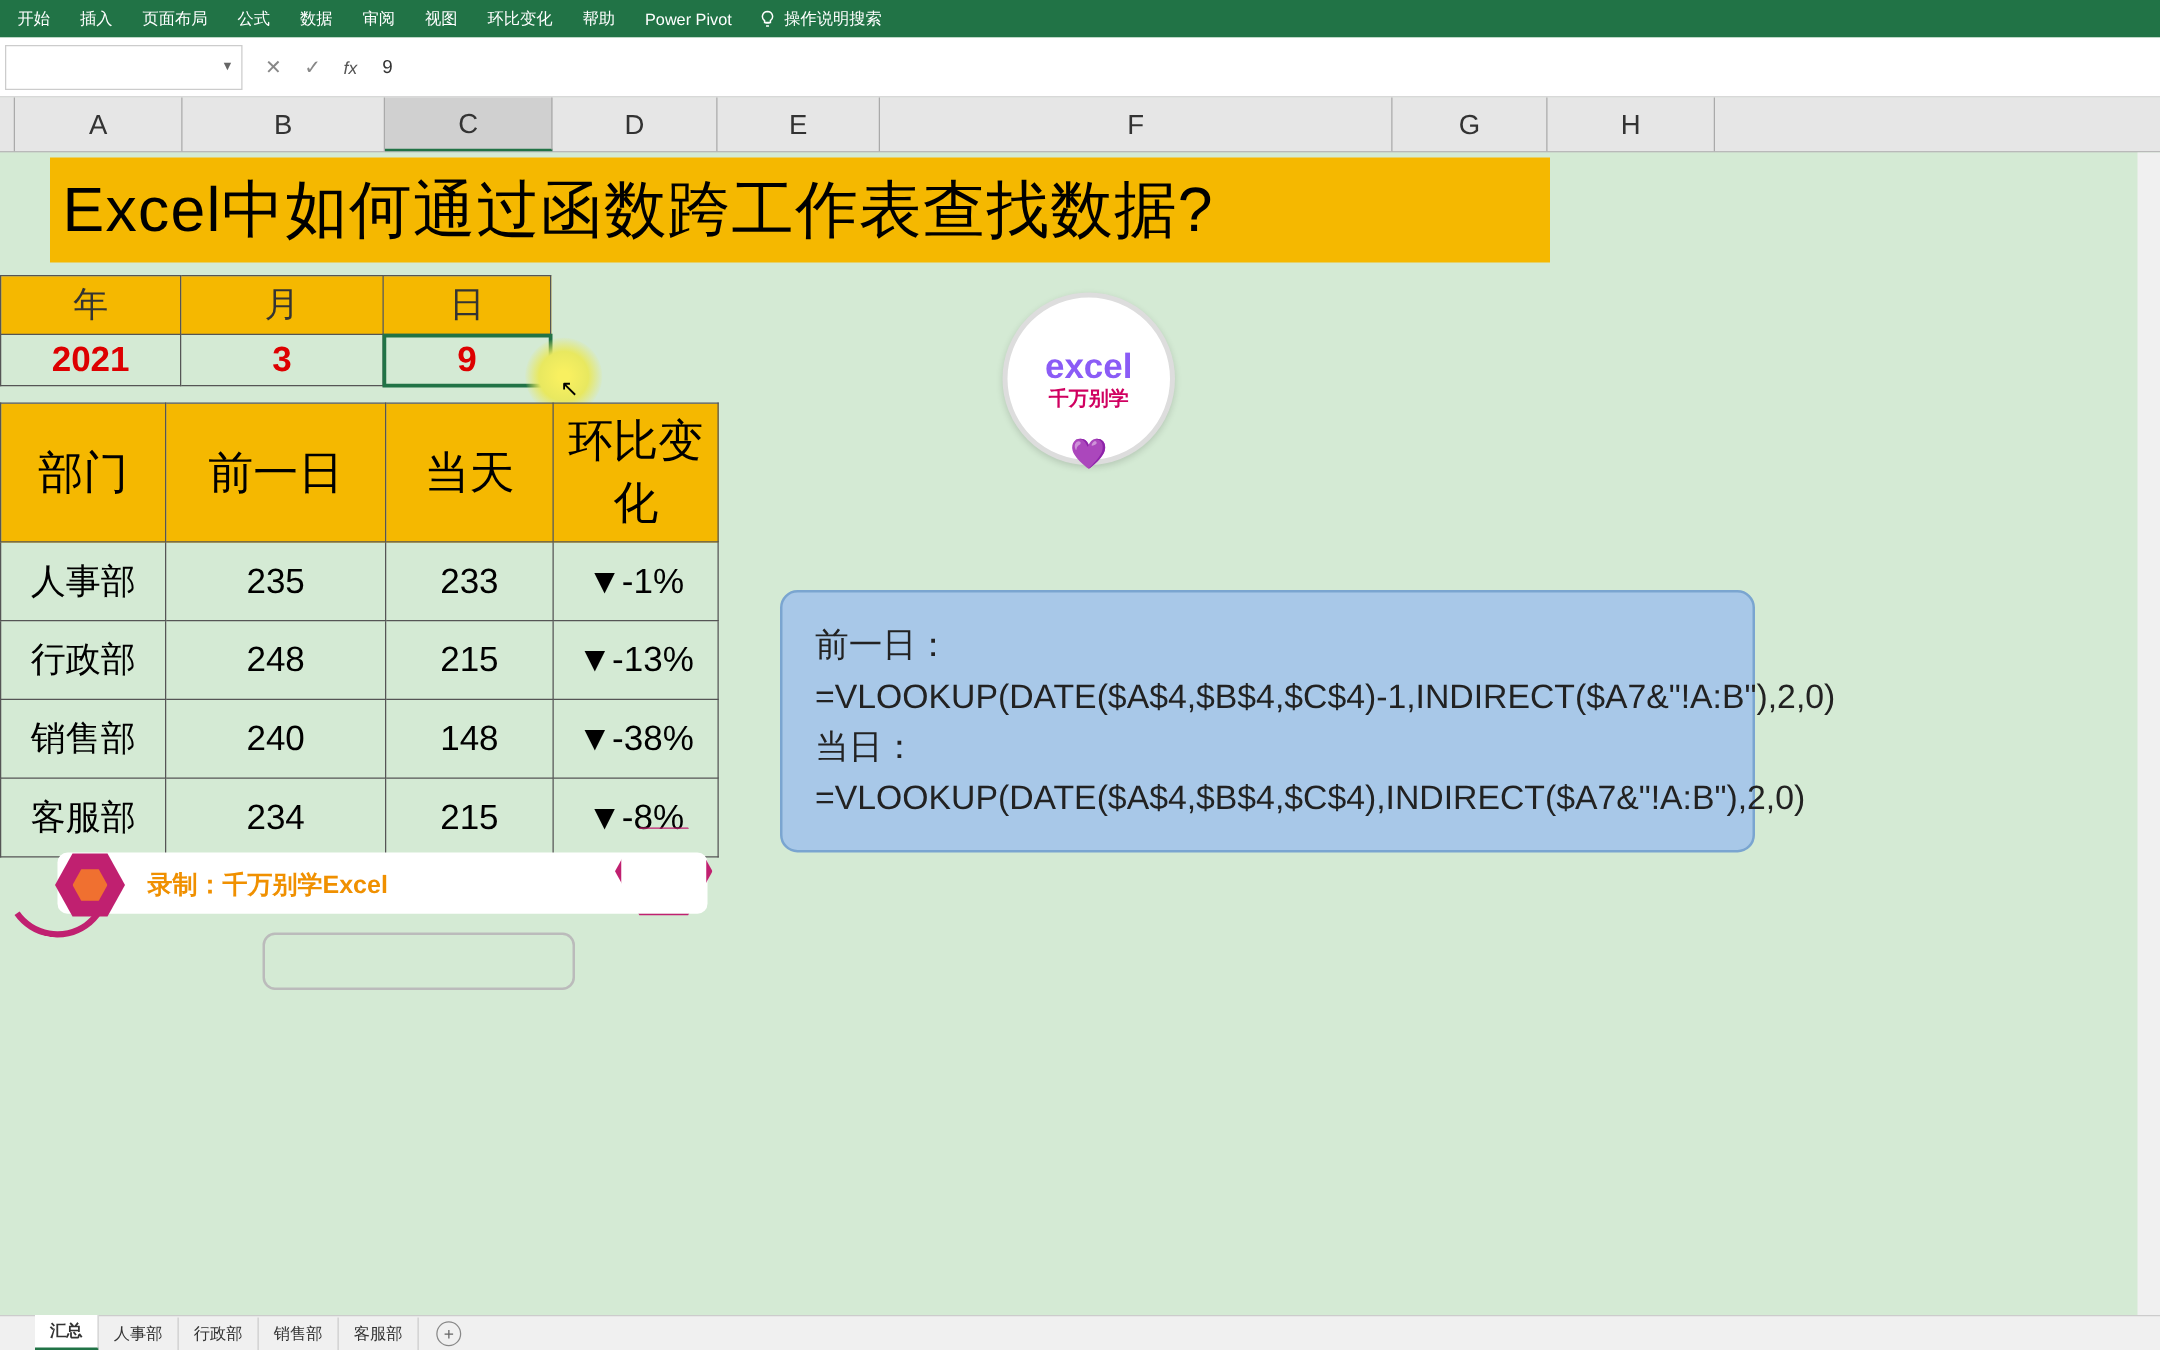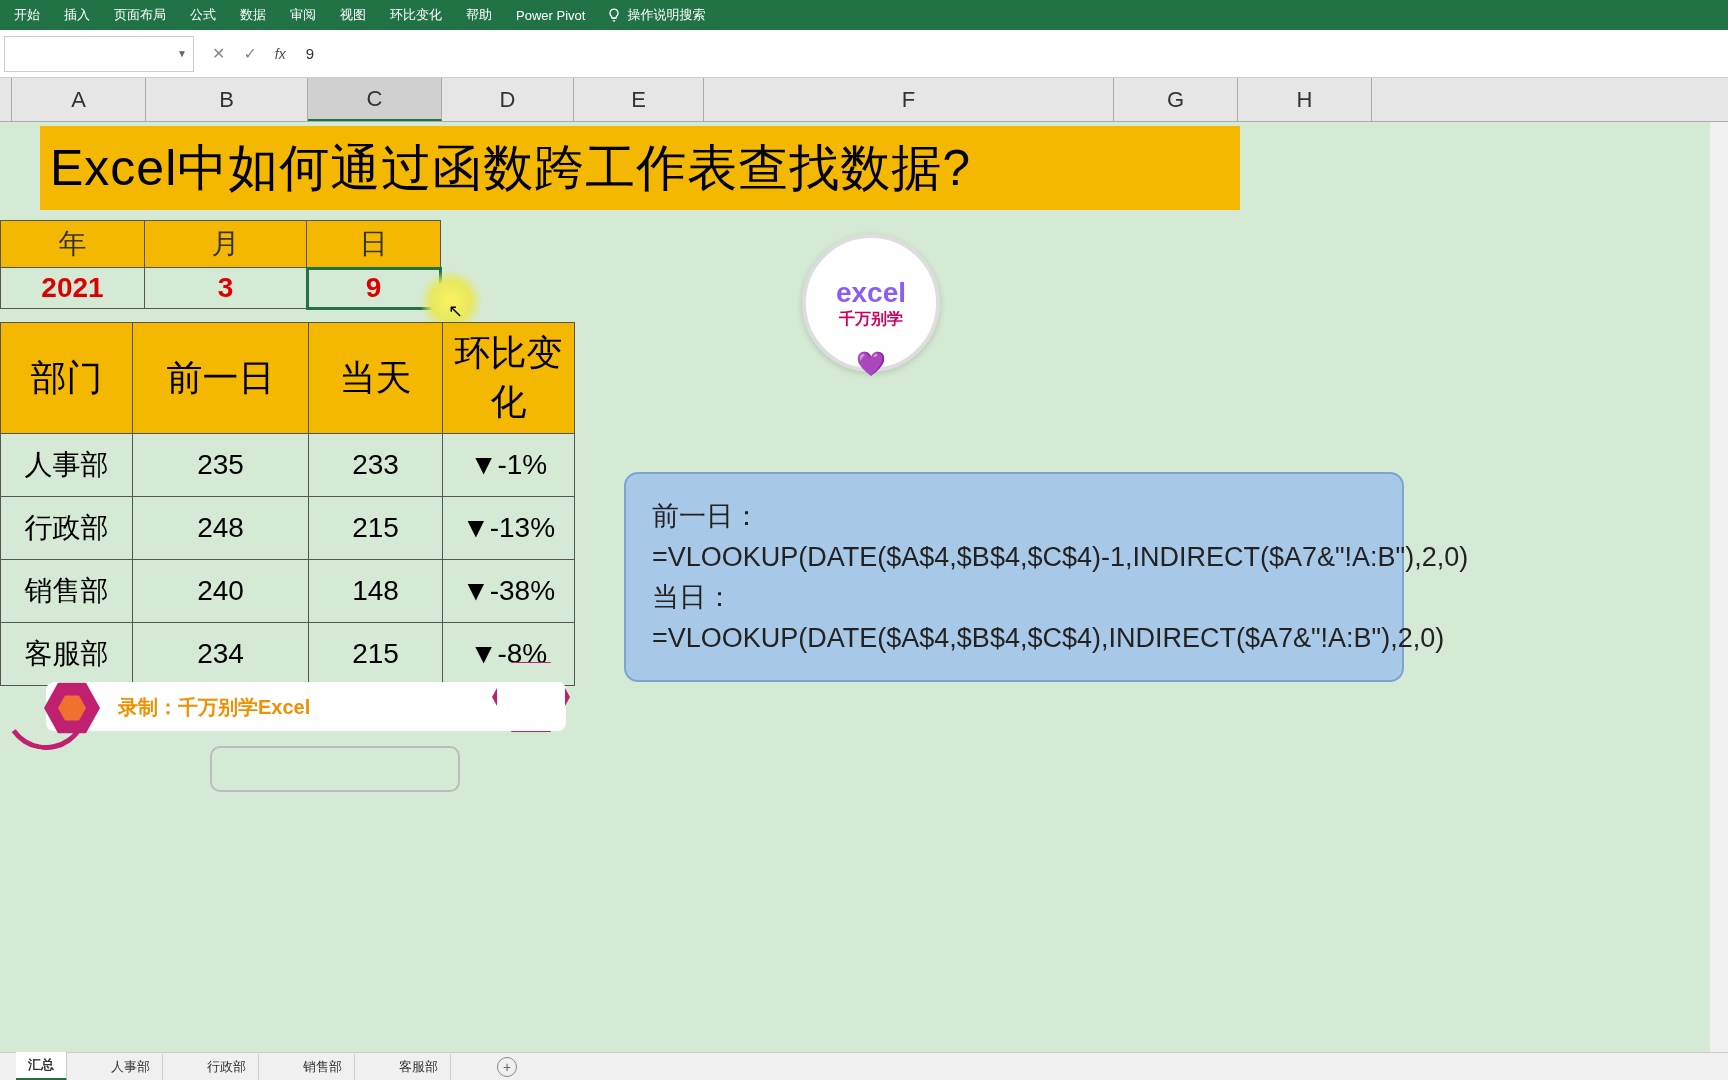--- a/index.html
+++ b/index.html
@@ -79,21 +79,21 @@
 .hex1 { position: absolute; left: 44px; top: 6px; width: 56px; height: 56px; background: #c02070; clip-path: polygon(25% 5%, 75% 5%, 100% 50%, 75% 95%, 25% 95%, 0% 50%); display:flex; align-items:center; justify-content:center; }
 .hex1::after { content:""; width:28px; height:28px; background:#f07030; clip-path: polygon(25% 5%, 75% 5%, 100% 50%, 75% 95%, 25% 95%, 0% 50%); }
 .ring { position: absolute; left:4px; top:-8px; width:84px; height:84px; border:5px solid #c02070; border-radius:50%; border-top-color:transparent; border-left-color:transparent; transform:rotate(10deg);}
 .caption-box { position: absolute; left: 46px; top: 8px; width: 520px; background: #fff; border-radius: 8px; padding: 10px 16px 10px 72px; }
 .caption-line1 { font-size: 26px; color: #222; font-weight: 500; }
 .caption-line2 { font-size: 20px; color: #f09000; font-weight: bold; margin-top: 2px; }
 .hex2 { position: absolute; left: 492px; top: -16px; width: 78px; height: 78px; border: 5px solid #c02070; background: transparent; clip-path: polygon(25% 5%, 75% 5%, 100% 50%, 75% 95%, 25% 95%, 0% 50%); }
 .under-box { position:absolute; left:210px; top:72px; width:250px; height:46px; border:2px solid #bbb; border-radius:10px; }
 
 
-.sheet-tabs { position: absolute; left: 0; bottom: 0; height: 28px; width: 100%; background: #f0f0f0; display: flex; align-items: center; padding-left: 16px; border-top: 1px solid #ccc; gap: 32px; }
+.sheet-tabs { position: absolute; left: 0; bottom: 0; height: 28px; width: 100%; background: #f0f0f0; display: flex; align-items: center; padding-left: 28px; border-top: 1px solid #ccc; }
 .sheet-tab { padding: 4px 12px; font-size: 13px; color: #333; border-right: 1px solid #ccc; cursor: pointer; }
 .sheet-tab.active { background: #fff; border-bottom: 3px solid #217346; font-weight: bold; }
 .sheet-add { margin-left: 14px; width: 20px; height: 20px; border: 1.5px solid #888; border-radius: 50%; display: flex; align-items: center; justify-content: center; font-size: 14px; color: #666; }
 
 
 .vscroll { position: absolute; right: 0; top: 0; width: 18px; height: 100%; background: #f0f0f0; }
 </style>
 </head>
 <body>
 

